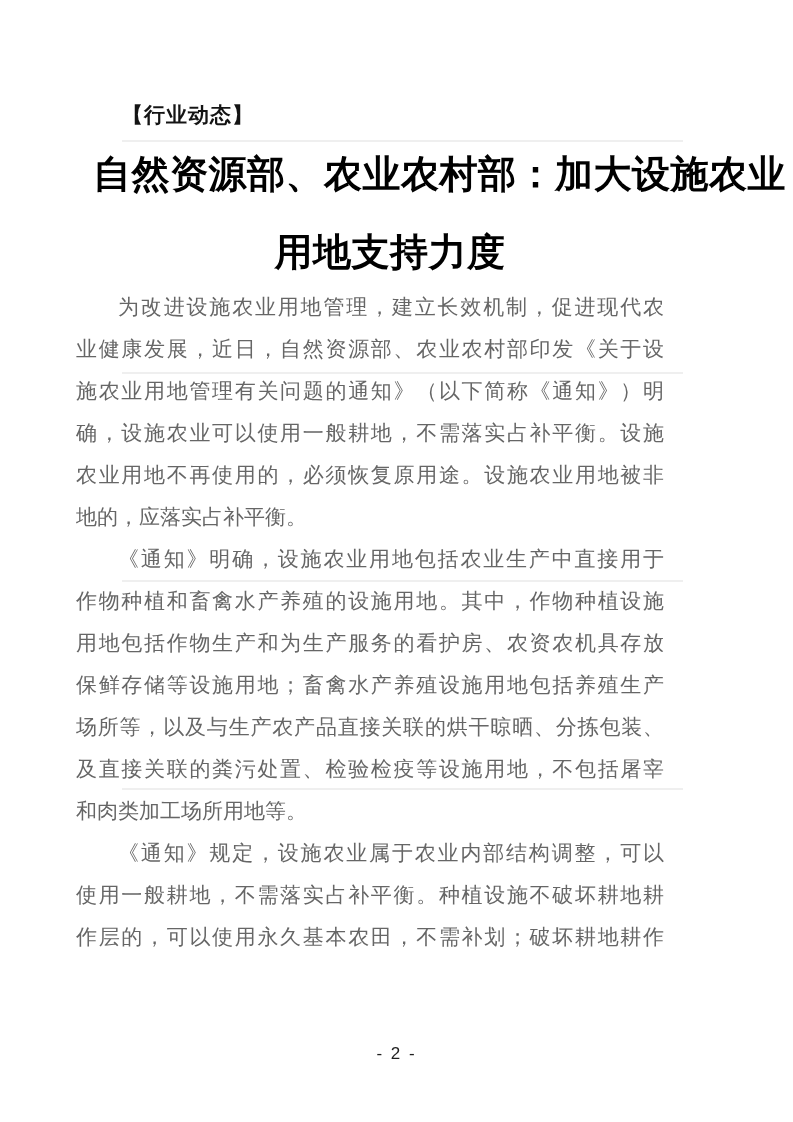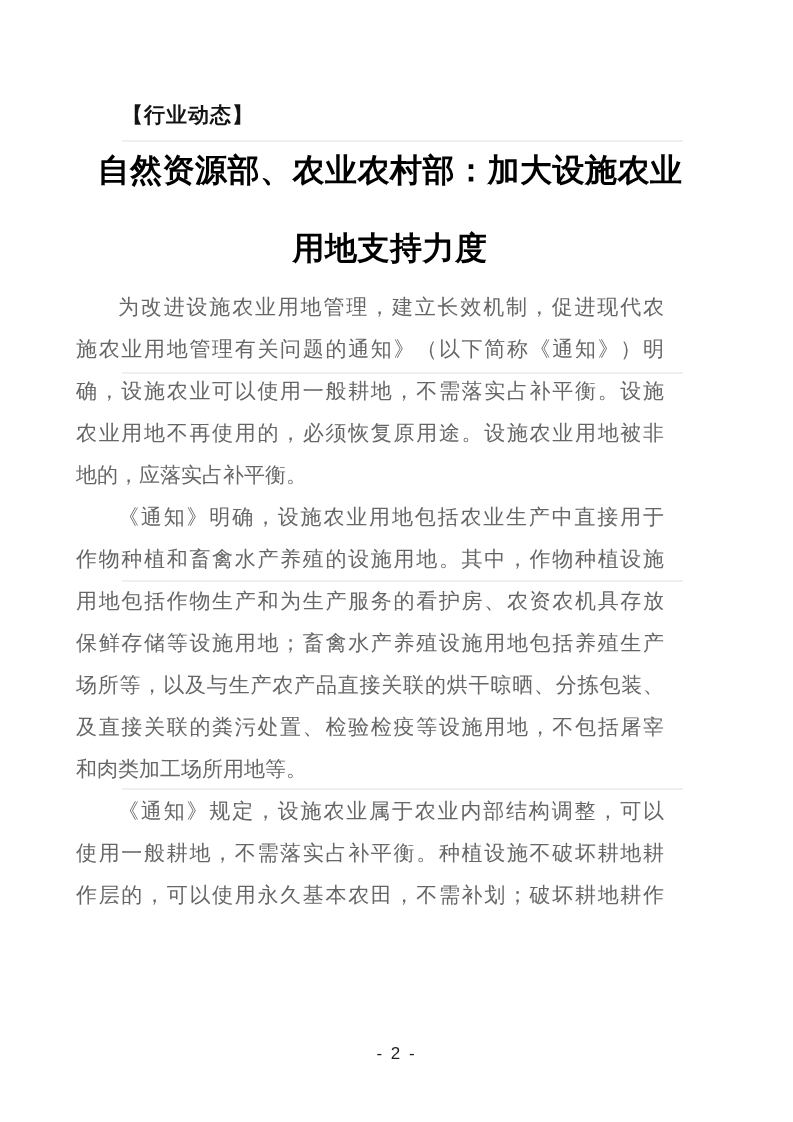--- a/index.html
+++ b/index.html
@@ -32,21 +32,21 @@
     color: var(--section_label_text);
     white-space: nowrap;
   }
   .title-line {
     position: absolute;
     left: 93px;
     width: 594px;
     text-align: center;
     font-family: "Liberation Serif", "DejaVu Serif", serif;
     font-weight: 700;
-    font-size: 32px;
+    font-size: 38px;
     letter-spacing: 0.5px;
     color: var(--title_text);
     white-space: nowrap;
   }
   .title-1 { top: 149px; }
   .title-2 { top: 227px; }
   .doc-body {
     position: absolute;
     left: 76px;
     top: 286px;
@@ -91,20 +91,21 @@
 <div class="page">
 
   <div class="section-label">【行业动态】</div>
 
   <div class="title-line title-1">自然资源部、农业农村部：加大设施农业</div>
 
   <div class="title-line title-2">用地支持力度</div>
 
   <div class="doc-body">
       <div class="line para-first">为改进设施农业用地管理，建立长效机制，促进现代农</div>
+      <div class="line">业健康发展，近日，自然资源部、农业农村部印发《关于设</div>
       <div class="line">施农业用地管理有关问题的通知》（以下简称《通知》）明</div>
       <div class="line">确，设施农业可以使用一般耕地，不需落实占补平衡。设施</div>
       <div class="line">农业用地不再使用的，必须恢复原用途。设施农业用地被非</div>
       <div class="line para-last">地的，应落实占补平衡。</div>
       <div class="line para-first">《通知》明确，设施农业用地包括农业生产中直接用于</div>
       <div class="line">作物种植和畜禽水产养殖的设施用地。其中，作物种植设施</div>
       <div class="line">用地包括作物生产和为生产服务的看护房、农资农机具存放</div>
       <div class="line">保鲜存储等设施用地；畜禽水产养殖设施用地包括养殖生产</div>
       <div class="line">场所等，以及与生产农产品直接关联的烘干晾晒、分拣包装、</div>
       <div class="line">及直接关联的粪污处置、检验检疫等设施用地，不包括屠宰</div>

